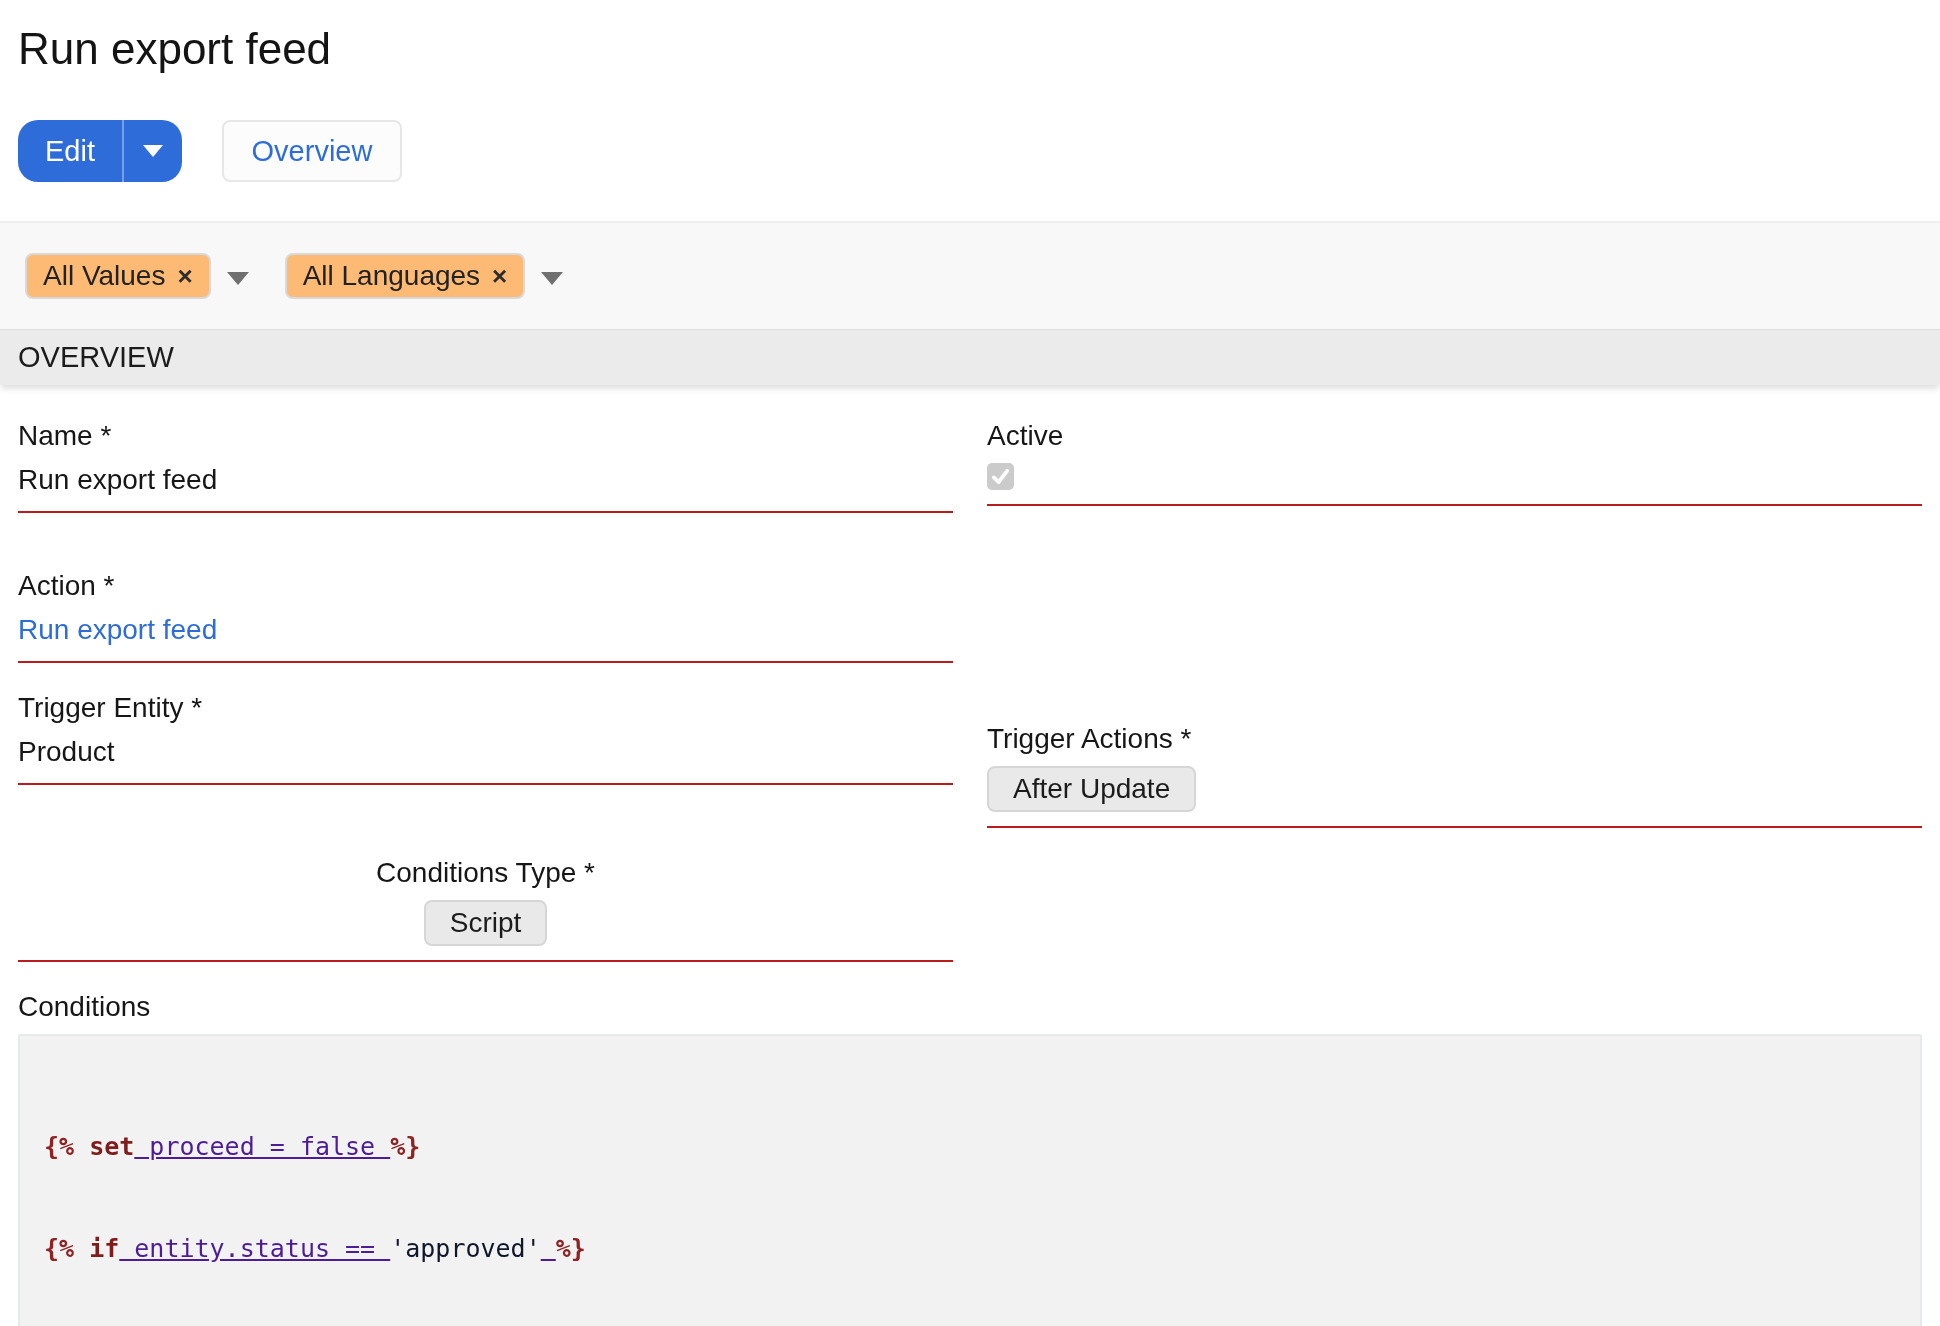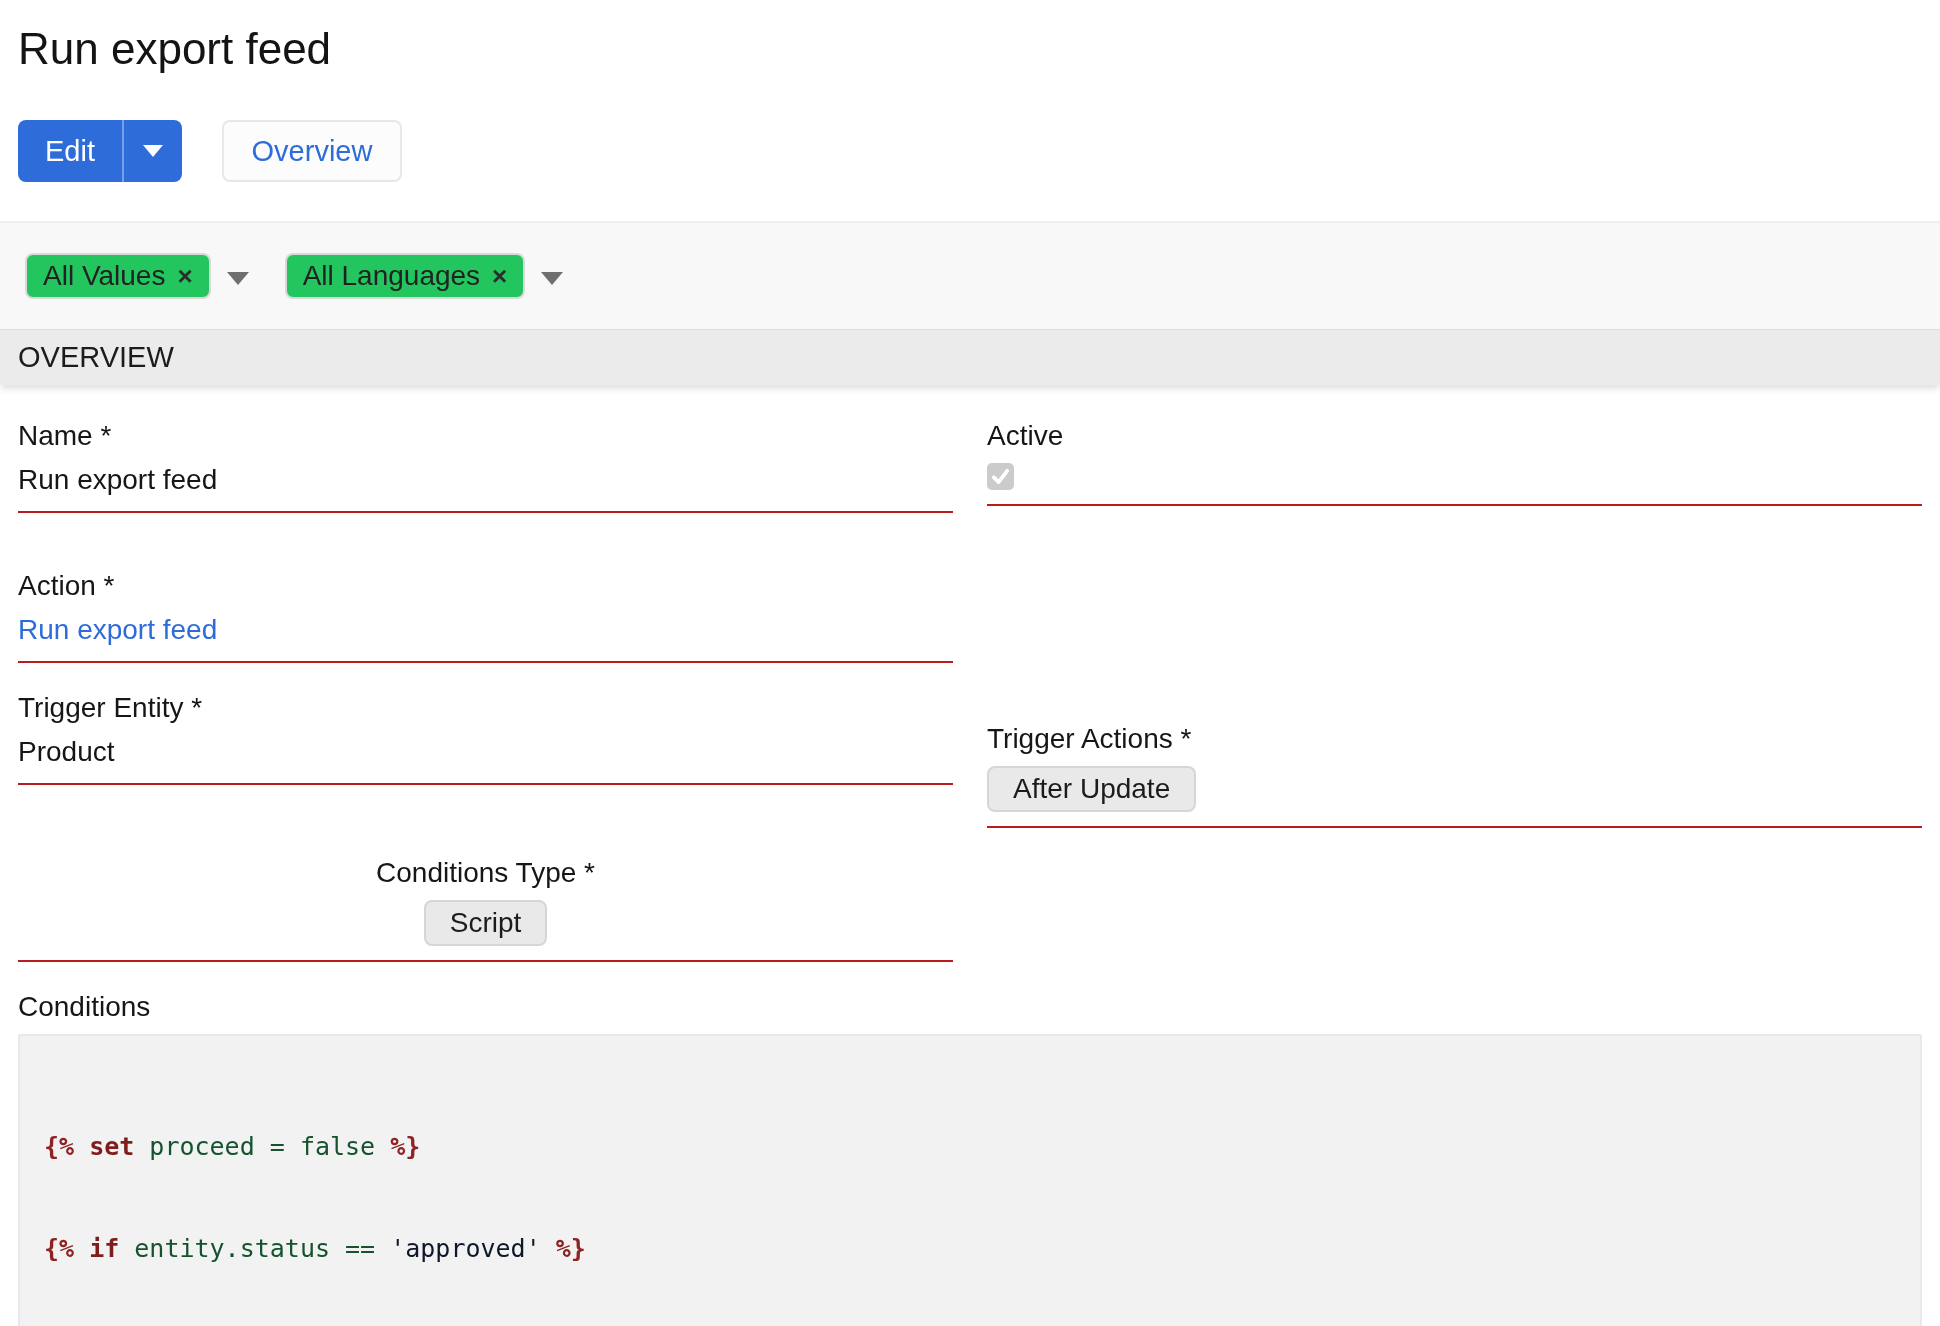--- a/index.html
+++ b/index.html
@@ -7,21 +7,21 @@
     width:1940px;height:1326px;overflow:hidden;
     background:#ffffff;color:#1b1b1b;
     font-family:"Liberation Sans",sans-serif;
   }
   .page-title{
     margin:0;padding:24px 18px 0 18px;
     font-size:44px;font-weight:400;line-height:50px;color:#141414;
   }
   .toolbar{display:flex;align-items:center;margin:46px 18px 0 18px;height:62px;}
   .btn-split{
-    display:flex;height:62px;border-radius:8px;overflow:hidden;
+    display:flex;height:62px;border-radius:20px;overflow:hidden;
     background:#2e6cd9;flex:none;
   }
   .btn-edit{
     padding:0 27px;display:flex;align-items:center;justify-content:center;
     color:#ffffff;font-size:29px;cursor:pointer;
   }
   .btn-caret{
     width:58px;display:flex;align-items:center;justify-content:center;
     border-left:2px solid rgba(255,255,255,0.35);cursor:pointer;
   }
@@ -36,21 +36,21 @@
     color:#2e6cd9;font-size:29px;
     display:flex;align-items:center;justify-content:center;cursor:pointer;
   }
   .filter-bar{
     margin-top:39px;height:108px;box-sizing:border-box;
     background:#f8f8f8;border-top:2px solid #efefef;
     display:flex;align-items:center;padding-left:25px;
   }
   .filter-chip{
     display:inline-flex;align-items:center;height:46px;box-sizing:border-box;
-    background:#22c55e;border:2px solid #d9d9d9;border-radius:8px;
+    background:#fdba74;border:2px solid #d9d9d9;border-radius:8px;
     padding:0 16px;font-size:28px;color:#222;gap:12px;cursor:pointer;
   }
   .chip-x{font-size:26px;font-weight:700;color:#2c2c2c;cursor:pointer;line-height:1;}
   .caret-gray{
     width:0;height:0;margin:4px 36px 0 16px;cursor:pointer;
     border-left:11px solid transparent;border-right:11px solid transparent;
     border-top:13px solid #6f6f6f;
   }
   .section-header{
     height:55px;background:#ebebeb;border-top:1px solid #dedede;
@@ -78,21 +78,21 @@
     font-size:28px;color:#1c1c1c;
   }
   .code-block{
     margin-top:1px;background:#f2f2f2;border:2px solid #e7eaea;border-radius:2px;
     padding:26px 24px;
     font-family:"DejaVu Sans Mono","Liberation Mono",monospace;
     font-size:25px;line-height:34px;white-space:pre;color:#53575a;
   }
   .tok-d{color:#8e2323;font-weight:700;}
   .tok-k{color:#7f1d1d;font-weight:700;}
-  .tok-p{color:#14532d;}
+  .tok-p{color:#4c1d95;text-decoration:underline;}
   .tok-s{color:#0f172a;}
   
   .r1c1{grid-row:1;grid-column:1;} .r1c2{grid-row:1;grid-column:2;}
   .r2c1{grid-row:2;grid-column:1;}
   .r3c1{grid-row:3;grid-column:1;}
   .r4c1{grid-row:4;grid-column:1;} .r4c2{grid-row:4;grid-column:2;margin-top:31px;}
   .r5c1{grid-row:5;grid-column:1;text-align:center;}
   .r6{grid-row:6;grid-column:1 / 3;}
 </style>
 </head>

